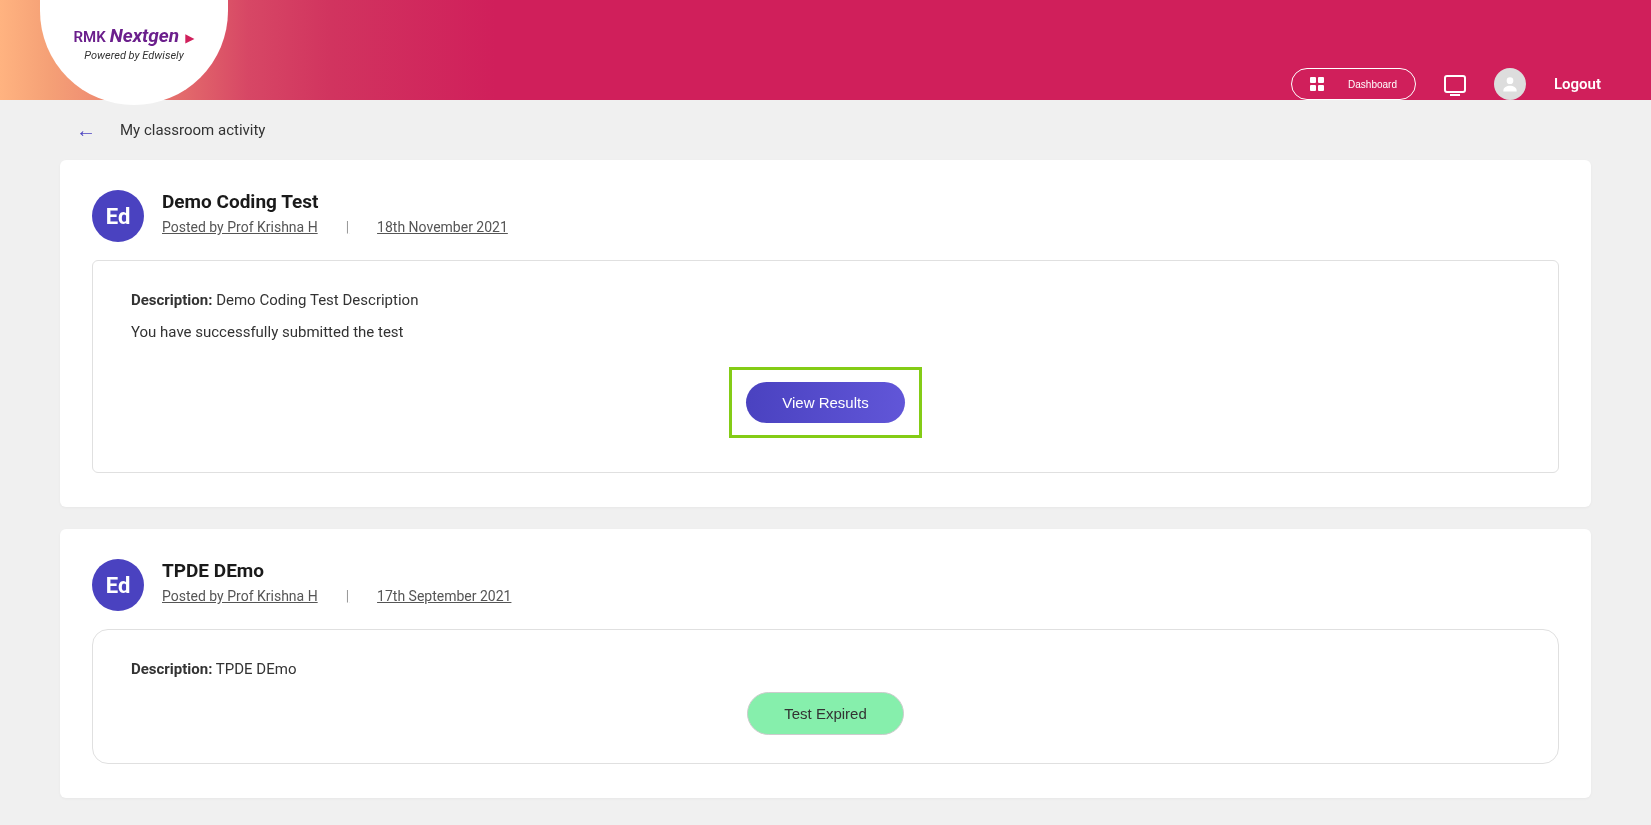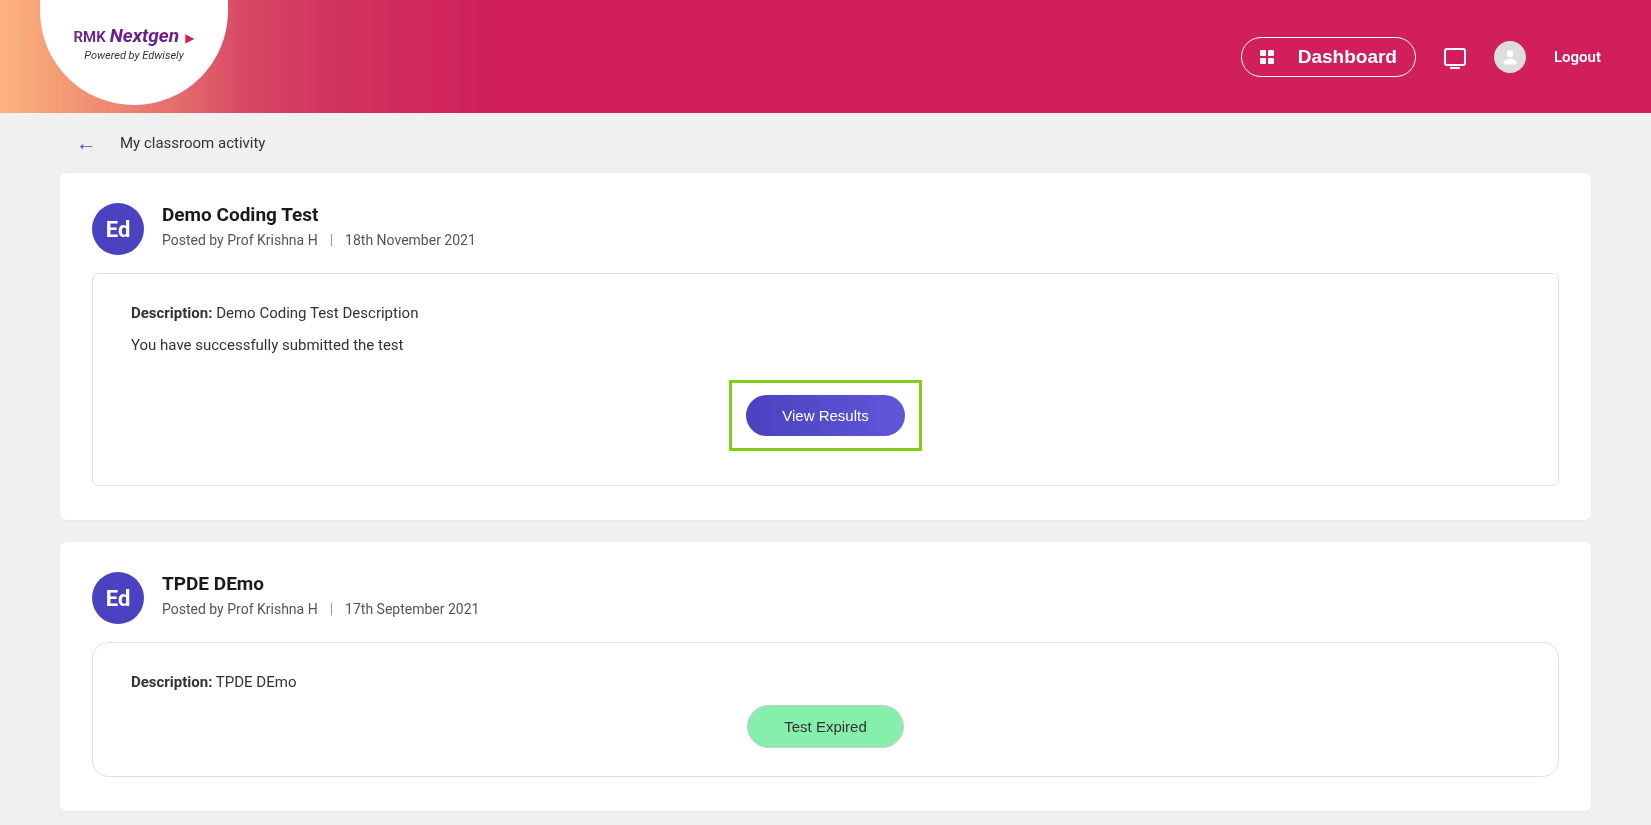--- a/index.html
+++ b/index.html
@@ -8,25 +8,25 @@
       box-sizing: border-box;
     }
     body {
       font-family: -apple-system, BlinkMacSystemFont, "Segoe UI", Roboto, Arial, sans-serif;
       background: #f0f0f0;
       width: 1651px;
       height: 825px;
       overflow: hidden;
     }
     .header {
-      height: 113px;
+      height: 100px;
       background: linear-gradient(90deg, #ffb380 0%, #f5a076 3%, #e6736d 10%, #d74765 15%, #d1345f 20%, #d01f5b 30%, #d01f5b 100%);
       position: relative;
       display: flex;
-      align-items: center;
+      align-items: flex-end;
     }
     .logo-circle {
       position: absolute;
       left: 40px;
       top: 0;
       width: 188px;
       height: 105px;
       background: #fff;
       border-radius: 0 0 94px 94px;
       display: flex;
@@ -71,22 +71,22 @@
     }
     .dashboard-btn {
       display: flex;
       align-items: center;
       gap: 24px;
       background: transparent;
       border: 1.5px solid #fff;
       color: #fff;
       padding: 8px 18px;
       border-radius: 20px;
-      font-size: 19px;
-      font-weight: 700;
+      font-size: 10px;
+      font-weight: 400;
       cursor: pointer;
     }
     .dashboard-icon {
       display: grid;
       grid-template-columns: 6px 6px;
       grid-template-rows: 6px 6px;
       gap: 2px;
     }
     .dashboard-icon span {
       background: #fff;
@@ -179,23 +179,24 @@
     }
     .card-title {
       font-size: 19px;
       font-weight: 700;
       color: #1a1a1a;
       margin-bottom: 6px;
     }
     .card-meta {
       display: flex;
       align-items: center;
-      gap: 12px;
+      gap: 28px;
       color: #555;
       font-size: 14px;
+      text-decoration: underline;
     }
     .meta-divider {
       color: #999;
     }
     .card-body {
       border: 1px solid #e0e0e0;
       border-radius: 6px;
       padding: 30px 38px 34px 38px;
     }
     .desc-row {

